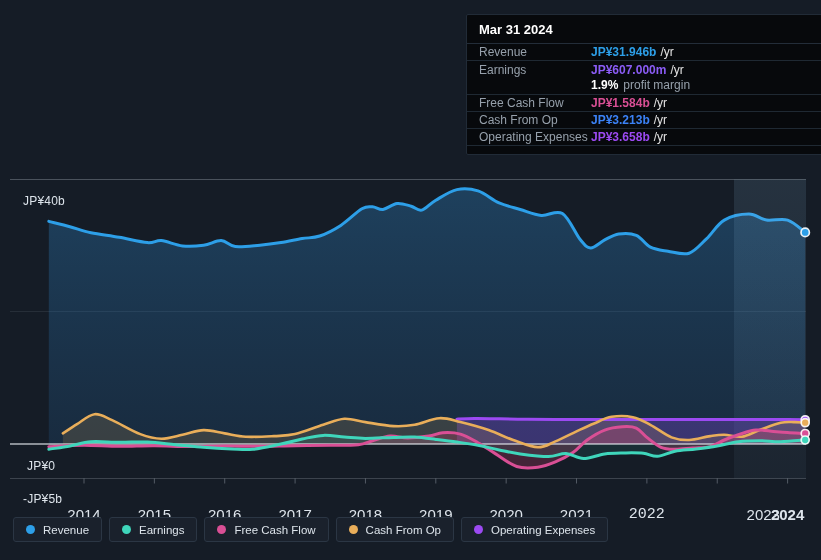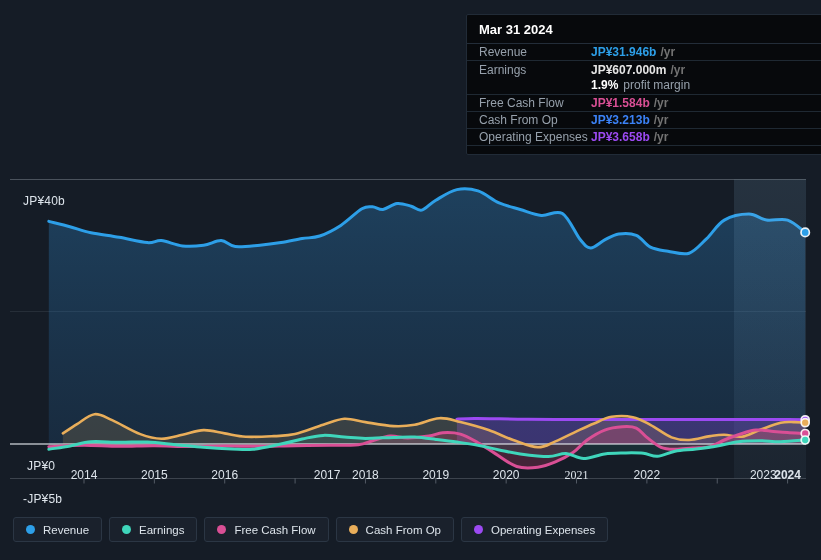--- a/index.html
+++ b/index.html
@@ -10,39 +10,39 @@
     -webkit-font-smoothing:antialiased;
   }
   .stage *{box-sizing:border-box;}
   svg.chart{position:absolute;left:0;top:0;}
 
   .axis-label{
     position:absolute;color:#dde4eb;font-size:12px;line-height:14px;
     letter-spacing:.2px;white-space:nowrap;margin-top:34px;
   }
   .x-label{
-    position:absolute;top:468px;color:#dde4eb;font-size:12px;line-height:14px;
+    position:absolute;top:508px;color:#dde4eb;font-size:15px;line-height:14px;
     transform:translateX(-50%);white-space:nowrap;
   }
 
   
   .tooltip{
     position:absolute;left:466px;top:14px;width:388px;
     background:#07090c;border:1px solid #212b37;border-radius:2px;
     color:#e8edf2;font-size:12px;padding-bottom:8px;
   }
   .tt-title{
     font-size:13px;font-weight:bold;color:#ffffff;
     padding:7px 12px 6px 12px;border-bottom:1px solid #232d39;
   }
   .tt-row{display:flex;align-items:center;padding:0 12px;height:17px;}
   .tt-row.bordered{border-bottom:1px solid #1f2933;}
   .tt-label{flex:0 0 112px;color:#96a0ab;}
   .tt-value{font-weight:bold;white-space:nowrap;}
-  .tt-unit{color:#737373;font-weight:bold;margin-left:4px;}
+  .tt-unit{color:#e5e5e5;font-weight:normal;margin-left:4px;}
   .tt-subrow{display:flex;align-items:center;padding:0 12px 2px 124px;height:17px;}
   .tt-sub-bold{font-weight:bold;color:#ffffff;margin-right:5px;}
   .tt-sub-text{color:#96a0ab;}
 
   
   .legend{position:absolute;left:13px;top:517px;display:flex;gap:7px;}
   .legend-item{
     display:flex;align-items:center;gap:8px;height:25px;padding:0 12px;
     background:#1a212c;border:1px solid #2b3644;border-radius:3px;
     color:#dce3ea;font-size:11.5px;white-space:nowrap;cursor:pointer;
@@ -113,41 +113,41 @@
   </svg>
 
   <div class="axis-label" style="left:23px;top:160px">JP¥40b</div>
   <div class="axis-label" style="left:27px;top:425px">JP¥0</div>
   <div class="axis-label" style="left:23px;top:458px">-JP¥5b</div>
 
   <div id="x-labels">
       <div class="x-label" style="left: 84px;">2014</div>
       <div class="x-label" style="left: 154.36px;">2015</div>
       <div class="x-label" style="left: 224.72px;">2016</div>
-      <div class="x-label" style="left: 295.08px; margin-left: 32px;">2017</div>
+      <div class="x-label" style="left: 295.08px;">2017</div>
       <div class="x-label" style="left: 365.44px;">2018</div>
       <div class="x-label" style="left: 435.8px;">2019</div>
       <div class="x-label" style="left: 506.16px;">2020</div>
-      <div class="x-label" style="left: 576.52px; font-family: Liberation Serif, serif;">2021</div>
-      <div class="x-label" style="left: 646.88px;">2022</div>
+      <div class="x-label" style="left: 576.52px;">2021</div>
+      <div class="x-label" style="left: 646.88px; font-family: Liberation Mono, monospace;">2022</div>
       <div class="x-label" style="left: 717.24px; margin-left: 46px;">2023</div>
       <div class="x-label" style="left: 787.6px; font-weight: bold;">2024</div>
     </div>
 
   <div class="tooltip">
     <div class="tt-title">Mar 31 2024</div>
 
     <div class="tt-row bordered">
       <span class="tt-label">Revenue</span>
       <span class="tt-value"><b style="color: rgb(45, 159, 232); margin-top: 48px;">JP¥31.946b</b><span class="tt-unit">/yr</span></span>
     </div>
 
     <div class="tt-row">
       <span class="tt-label">Earnings</span>
-      <span class="tt-value"><b style="color: #e5e5e5;">JP¥607.000m</b><span class="tt-unit">/yr</span></span>
+      <span class="tt-value"><b style="color: #8b5cf6;">JP¥607.000m</b><span class="tt-unit">/yr</span></span>
     </div>
     <div class="tt-subrow" style="border-bottom:1px solid #1f2933;">
       <span class="tt-sub-bold">1.9%</span>
       <span class="tt-sub-text">profit margin</span>
     </div>
 
     <div class="tt-row bordered">
       <span class="tt-label">Free Cash Flow</span>
       <span class="tt-value"><b style="color: rgb(217, 79, 149); text-align: right;">JP¥1.584b</b><span class="tt-unit">/yr</span></span>
     </div>

